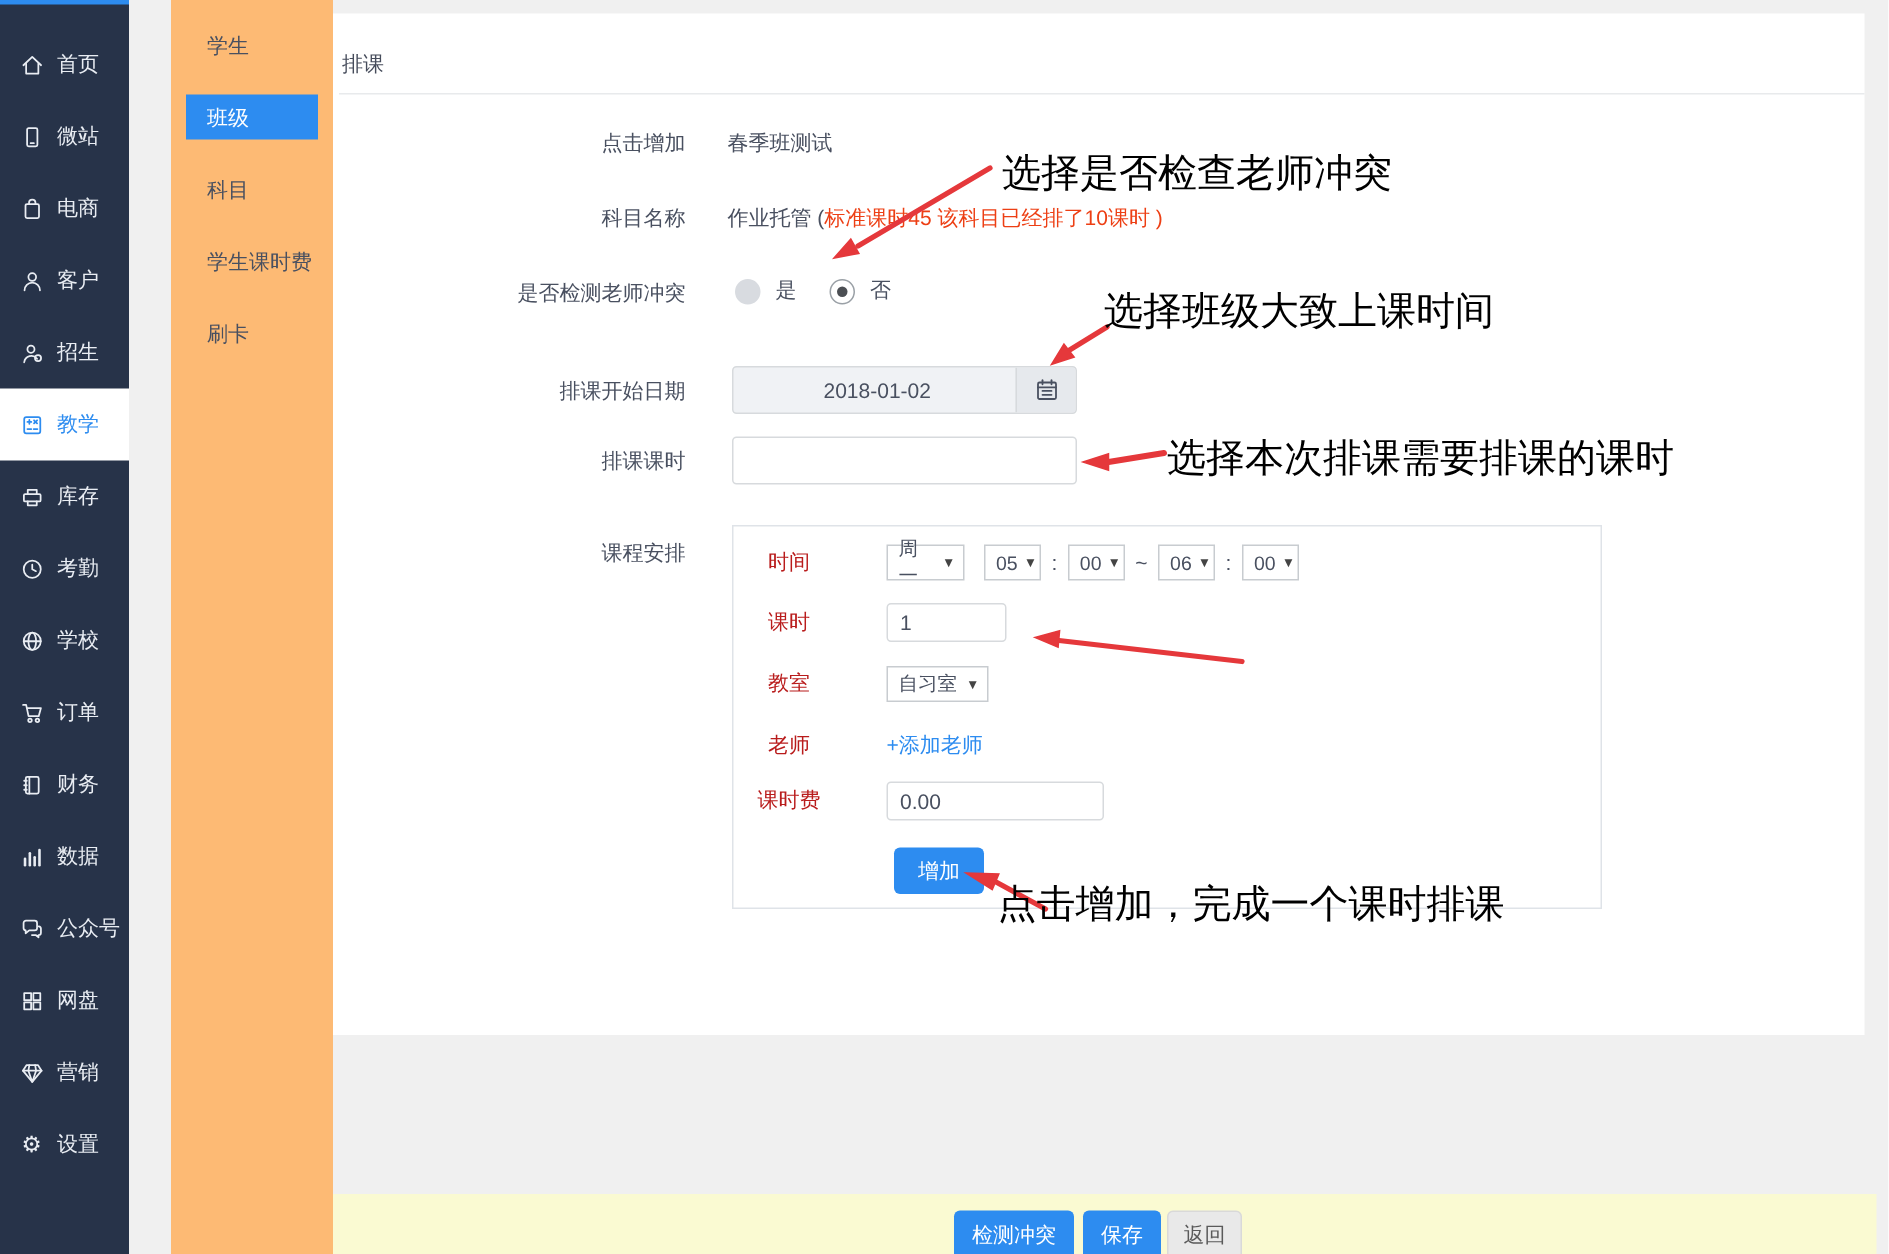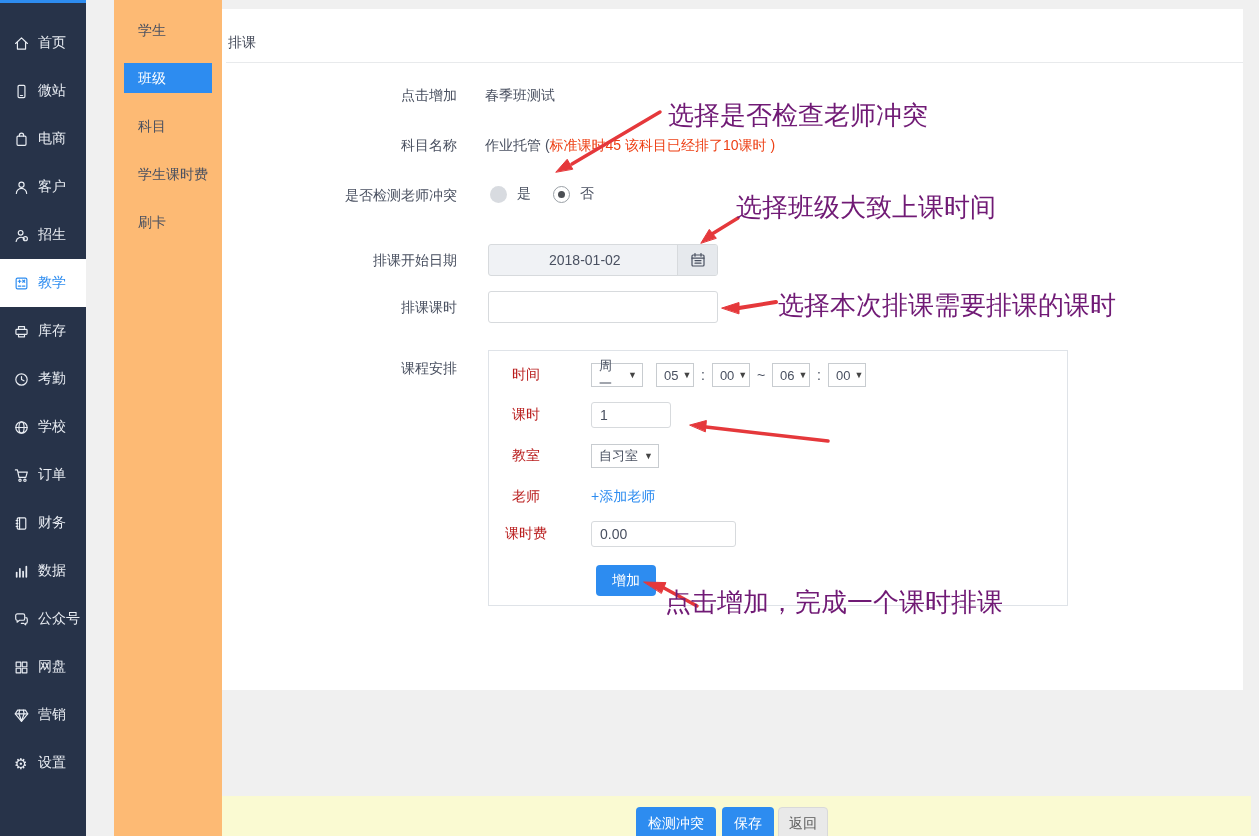--- a/index.html
+++ b/index.html
@@ -65,21 +65,21 @@
   .add-btn { width:60px; height:31px; margin-left:5px; }
 
   
   .footer-bar { position:absolute; left:214px; top:796px; width:1037px; height:52px; background:#fafad2; z-index:2; }
   .footer-btn { position:absolute; top:11px; height:34px; }
   .btn-check { left:422px; width:80px; }
   .btn-save { left:508px; width:52px; }
   .btn-back { left:564px; width:50px; }
 
   
-  .ann { position:absolute; color:#701a75; font-family:"Liberation Serif","DejaVu Serif",serif; font-size:26px; white-space:nowrap; z-index:6; }
+  .ann { position:absolute; color:#000000; font-family:"Liberation Serif","DejaVu Serif",serif; font-size:26px; white-space:nowrap; z-index:6; }
   .arrows { position:absolute; left:0; top:0; width:1259px; height:836px; z-index:5; pointer-events:none; }
 </style>
 </head>
 <body>
 
 <div class="app">
 
   <aside class="sidebar">
     <div class="sidebar-accent"></div>
     <nav class="nav">

